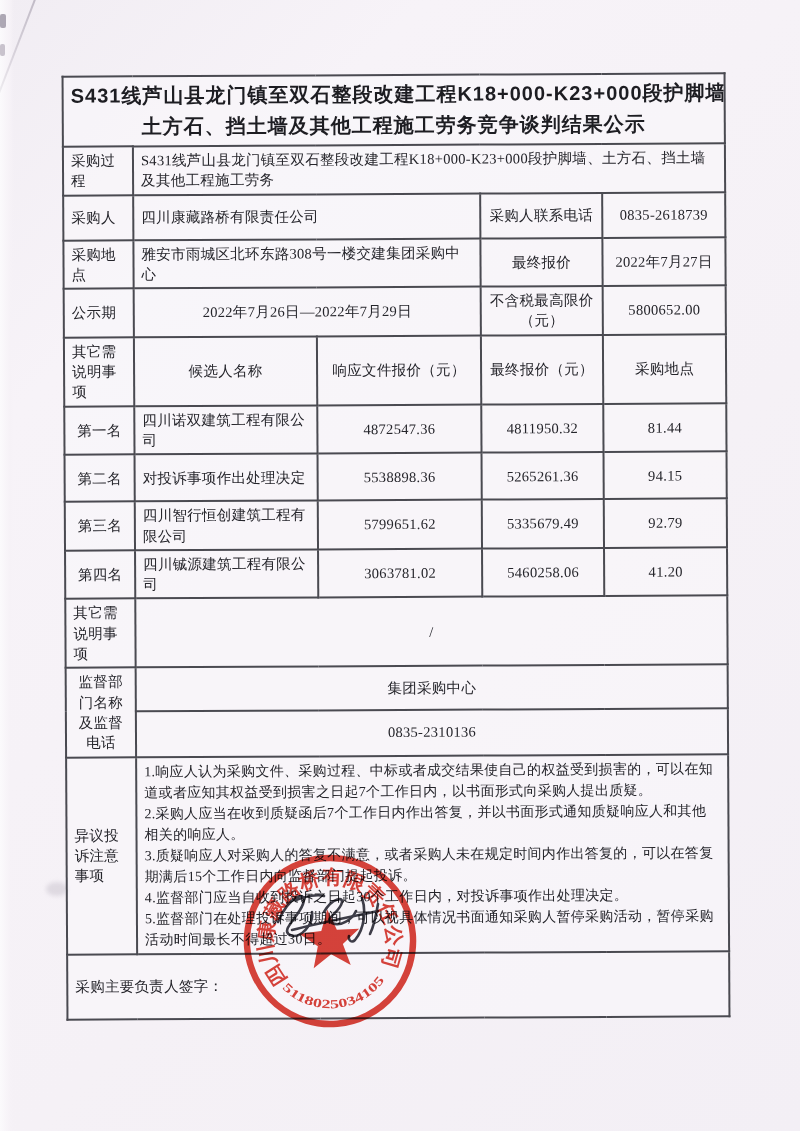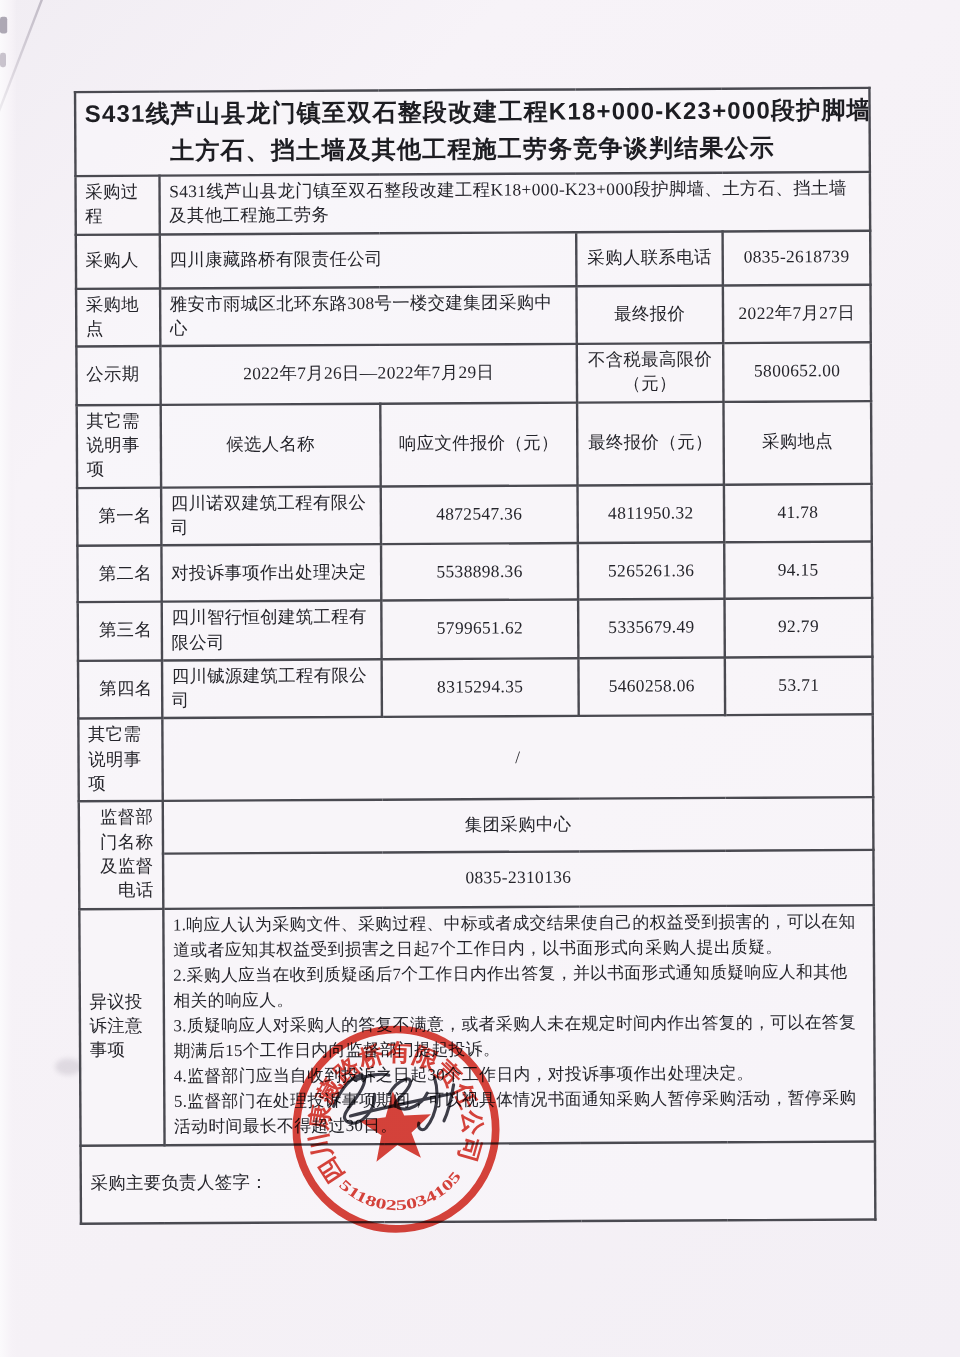--- a/index.html
+++ b/index.html
@@ -38,21 +38,21 @@
     overflow:hidden;
     letter-spacing:.3px;
   }
   td.title-cell{text-align:center;padding:2px 4px;}
   .title-line{
     font-family:"Liberation Sans","DejaVu Sans",sans-serif;
     font-weight:bold;font-size:20px;line-height:31px;letter-spacing:1px;
     white-space:nowrap;color:#1d1d22;
   }
   td.lbl{text-align:left;}
-  td.lbl-center{text-align:right;}
+  td.lbl-center{text-align:center;}
   td.val-left{text-align:left;}
   td.val-center{text-align:center;}
   td.num{text-align:center;font-size:15px;letter-spacing:.5px;}
   td.notice-cell{padding:6px 9px;vertical-align:middle;}
   .notice-par{font-size:14px;line-height:21px;text-align:left;}
   td.sign-cell{padding:4px 8px;font-size:15px;}
   .sign-label{display:inline-block;}
 
   
   .signature-svg{position:absolute;left:262px;top:878px;width:150px;height:92px;z-index:3;
@@ -125,42 +125,42 @@
       <td class="val-center">响应文件报价（元）</td>
       <td class="val-center">最终报价（元）</td>
       <td class="val-center">采购地点</td>
     </tr>
 
     <tr style="height:45px">
       <td class="lbl-center">第一名</td>
       <td class="val-left">四川诺双建筑工程有限公司</td>
       <td class="num">4872547.36</td>
       <td class="num">4811950.32</td>
-      <td class="num">41.78</td>
+      <td class="num">81.44</td>
     </tr>
     <tr style="height:47px">
       <td class="lbl-center">第二名</td>
       <td class="val-left">对投诉事项作出处理决定</td>
       <td class="num">5538898.36</td>
       <td class="num">5265261.36</td>
       <td class="num">94.15</td>
     </tr>
     <tr style="height:45px">
       <td class="lbl-center">第三名</td>
       <td class="val-left">四川智行恒创建筑工程有限公司</td>
       <td class="num">5799651.62</td>
       <td class="num">5335679.49</td>
       <td class="num">92.79</td>
     </tr>
     <tr style="height:46px">
       <td class="lbl-center">第四名</td>
       <td class="val-left">四川铖源建筑工程有限公司</td>
-      <td class="num">8315294.35</td>
+      <td class="num">3063781.02</td>
       <td class="num">5460258.06</td>
-      <td class="num">53.71</td>
+      <td class="num">41.20</td>
     </tr>
 
     <tr style="height:47px">
       <td class="lbl">其它需说明事项</td>
       <td colspan="4" class="val-center">/</td>
     </tr>
 
     <tr style="height:37px">
       <td rowspan="2" class="lbl-center">监督部门名称及监督电话</td>
       <td colspan="4" class="val-center">集团采购中心</td>

